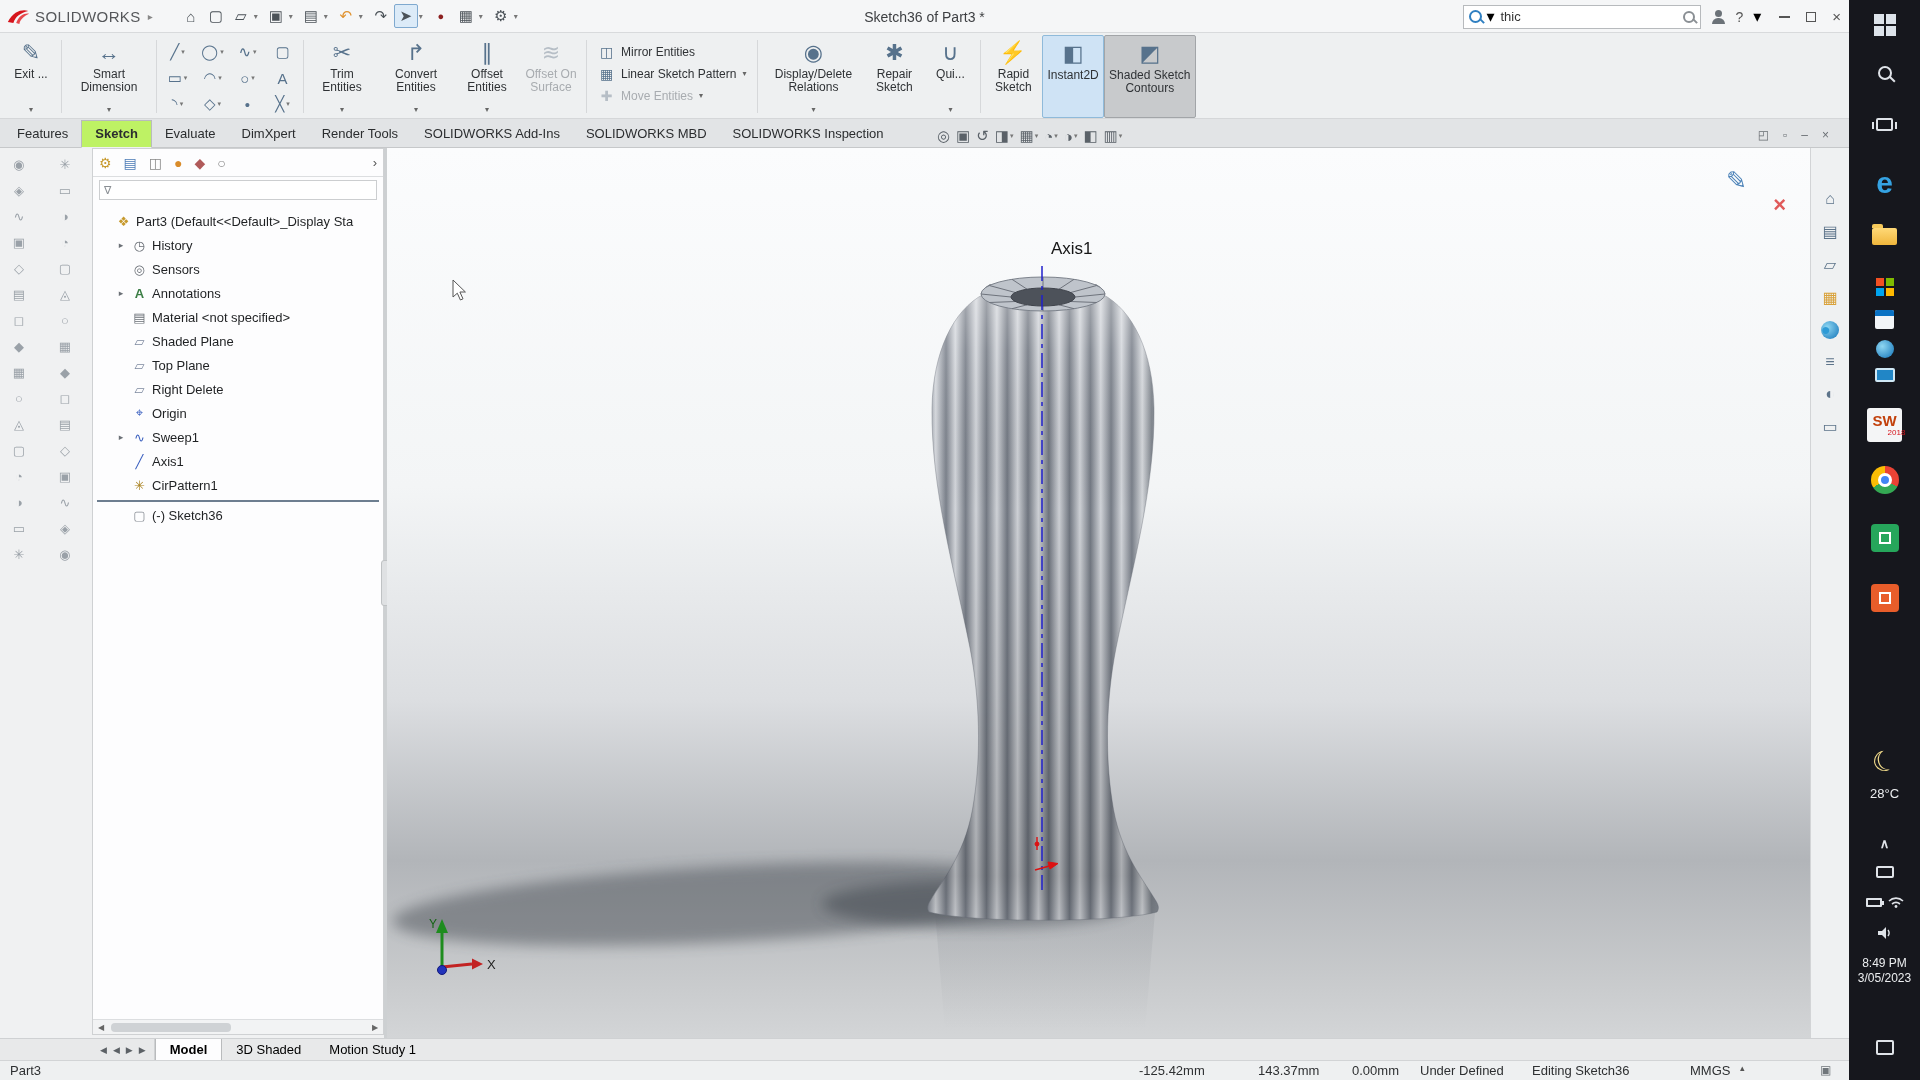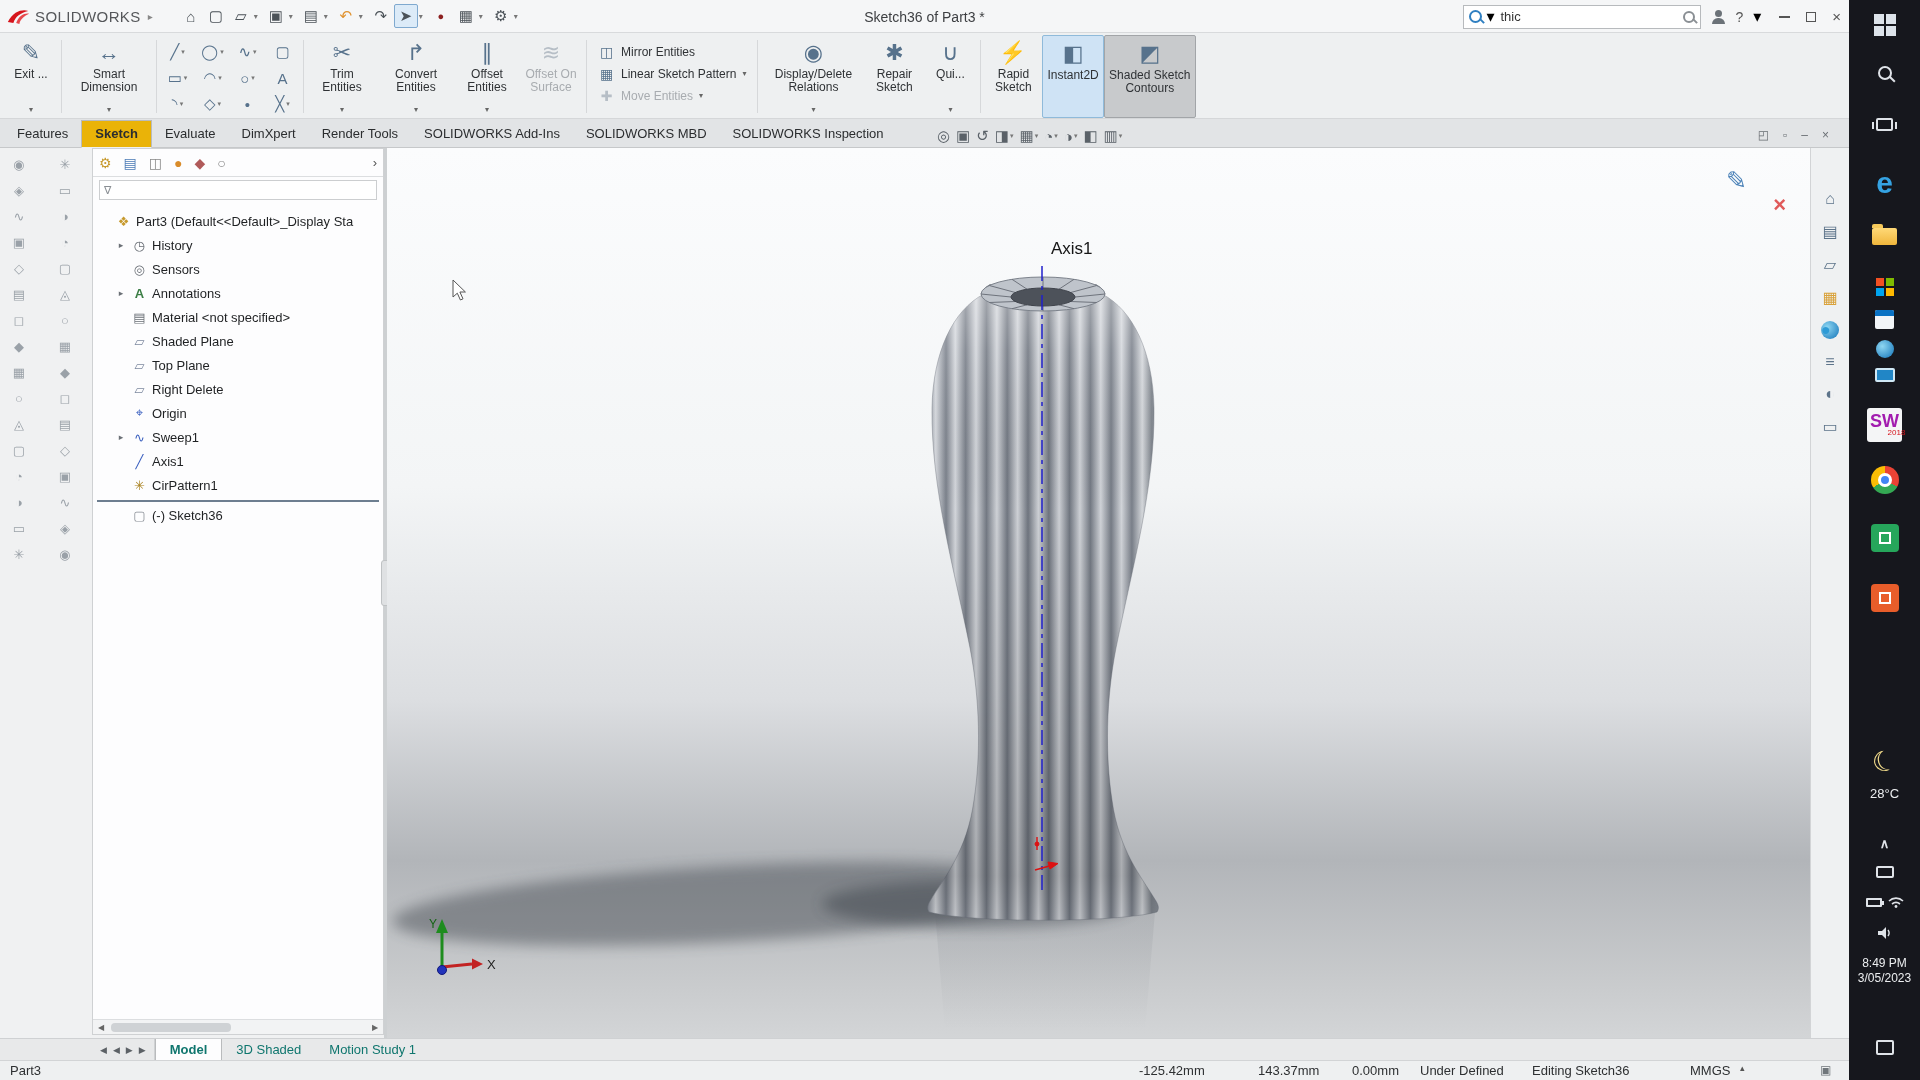--- a/index.html
+++ b/index.html
@@ -53,21 +53,21 @@
   .gi2{font-size:15px;color:#57728c;} .cv2{font-size:7px;color:#777;}
   .stack{display:flex;flex-direction:column;justify-content:flex-start;gap:3px;padding:7px 8px;}
   .srow{display:flex;align-items:center;gap:6px;font-size:12px;color:#2f3235;height:19px;white-space:nowrap;}
   .srow .gi3{font-size:14px;color:#57728c;width:17px;text-align:center;}
   .srow.disabled{color:#a8acb0;} .srow.disabled .gi3{color:#b6bec6;}
   .srow .cv{font-size:8px;color:#666;margin-top:0;}
   
   .tabrow{position:absolute;left:0;top:119px;width:100%;height:29px;background:#e2e4e6;
     border-bottom:1px solid #c6c8ca;display:flex;align-items:flex-end;padding-left:4px;}
   .tab{padding:5px 13px 6px;font-size:13px;color:#2b2d2f;}
-  .tab.active{background:#eab308;border:1px solid #b9bbbd;border-bottom:1px solid #eef0f1;
+  .tab.active{background:#bef264;border:1px solid #b9bbbd;border-bottom:1px solid #eef0f1;
     margin-bottom:-1px;font-weight:bold;}
   .headsup{position:absolute;left:937px;bottom:2px;display:flex;align-items:center;gap:6px;}
   .hu{font-size:15px;color:#5a6168;display:flex;align-items:center;gap:1px;}
   .hu .cv2{color:#777;}
   .cm-corner{position:absolute;right:20px;bottom:5px;display:flex;gap:14px;align-items:center;}
   .cm-corner span{font-size:12px;color:#6a6f74;}
   
   .main-bg{position:absolute;left:0;top:148px;width:385px;bottom:42px;background:#f0f1f2;}
   .lstrip{position:absolute;top:150px;width:38px;display:flex;flex-direction:column;align-items:center;gap:6px;padding-top:4px;}
   .lstrip1{left:0;} .lstrip2{left:46px;}
@@ -105,21 +105,21 @@
   
   .right-pane{position:absolute;right:0;top:148px;width:39px;bottom:42px;background:#eff1f2;
     border-left:1px solid #d2d4d6;display:flex;flex-direction:column;align-items:center;gap:14px;padding-top:42px;}
   .rp-icon{font-size:16px;color:#5d748a;}
   .rp-icon.globe{color:#2e9bd6;}
   
   .bottomtabs{position:absolute;left:0;bottom:20px;width:100%;height:22px;background:#e8e9ea;
     border-top:1px solid #cfd1d3;display:flex;align-items:stretch;padding-left:92px;}
   .bt-nav{display:flex;align-items:center;gap:2px;padding:0 6px;border-right:1px solid #cfd1d3;}
   .bt-nav span{font-size:9px;color:#5c6166;padding:0 2px;}
-  .btab{display:flex;align-items:center;padding:0 14px;font-size:13px;color:#0f766e;}
+  .btab{display:flex;align-items:center;padding:0 14px;font-size:13px;color:#000000;}
   .btab.active{background:#fdfdfe;border-left:1px solid #b9bbbd;border-right:1px solid #b9bbbd;font-weight:bold;}
   
   .statusbar{position:absolute;left:0;bottom:0;width:100%;height:20px;background:#eef0f1;
     border-top:1px solid #d2d4d6;font-size:13px;color:#2e3032;}
   .statusbar span{position:absolute;top:2px;}
   .st-doc{left:10px;}
   .st-x{left:1139px;} .st-y{left:1258px;} .st-z{left:1352px;}
   .st-state{left:1420px;} .st-mode{left:1532px;} .st-units{left:1690px;}
   .st-units-caret{left:1740px;font-size:9px;color:#555;}
   .st-icon{left:1820px;font-size:12px;color:#70767b;}
@@ -137,21 +137,21 @@
   .folder{width:25px;height:17px;background:linear-gradient(#ffd977,#f0b63c);border-radius:2px;position:relative;}
   .folder::before{content:"";position:absolute;top:-4px;left:0;width:11px;height:4px;background:#f6c95a;border-radius:2px 2px 0 0;}
   .appgrid{width:18px;height:18px;display:grid;grid-template-columns:1fr 1fr;grid-template-rows:1fr 1fr;gap:2px;}
   .appgrid i:nth-child(1){background:#f25022;}.appgrid i:nth-child(2){background:#7fba00;}
   .appgrid i:nth-child(3){background:#00a4ef;}.appgrid i:nth-child(4){background:#ffb900;}
   .cal{width:19px;height:19px;background:#f2f5f8;border-radius:2px;position:relative;}
   .cal::before{content:"";position:absolute;top:0;left:0;right:0;height:6px;background:#0a72c4;border-radius:2px 2px 0 0;}
   .globe{width:18px;height:18px;border-radius:50%;background:radial-gradient(circle at 35% 35%,#8fd7f2,#1173b8);}
   .mon{width:20px;height:14px;border:2px solid #cfe8f5;background:#2186c6;border-radius:2px;}
   .swbox{width:35px;height:34px;background:#f4f5f6;border-radius:3px;display:flex;flex-direction:column;align-items:center;justify-content:center;}
-  .swtxt{color:#a21caf;font-weight:bold;font-size:18px;line-height:14px;}
+  .swtxt{color:#c2410c;font-weight:bold;font-size:15px;line-height:14px;}
   .swyr{color:#d6151c;font-size:8px;line-height:9px;margin-left:24px;}
   .chrome{width:28px;height:28px;border-radius:50%;position:relative;
     background:conic-gradient(#ea4335 0 33%,#34a853 0 66%,#fbbc05 0 100%);}
   .chrome::after{content:"";position:absolute;inset:7px;background:#4285f4;border:3px solid #fff;border-radius:50%;}
   .sqapp{width:28px;height:28px;border-radius:4px;position:relative;}
   .sqapp::after{content:"";position:absolute;inset:8px;border:2px solid #fff;}
   .sq-green{background:#26a65b;} .sq-orange{background:#e85d2a;}
   .moon{font-size:28px;color:#f6df8d;transform:rotate(-18deg);line-height:1;}
   .temp{font-size:13px;color:#eceef0;}
   .chevup{font-size:13px;color:#dfe3e8;font-weight:bold;}

